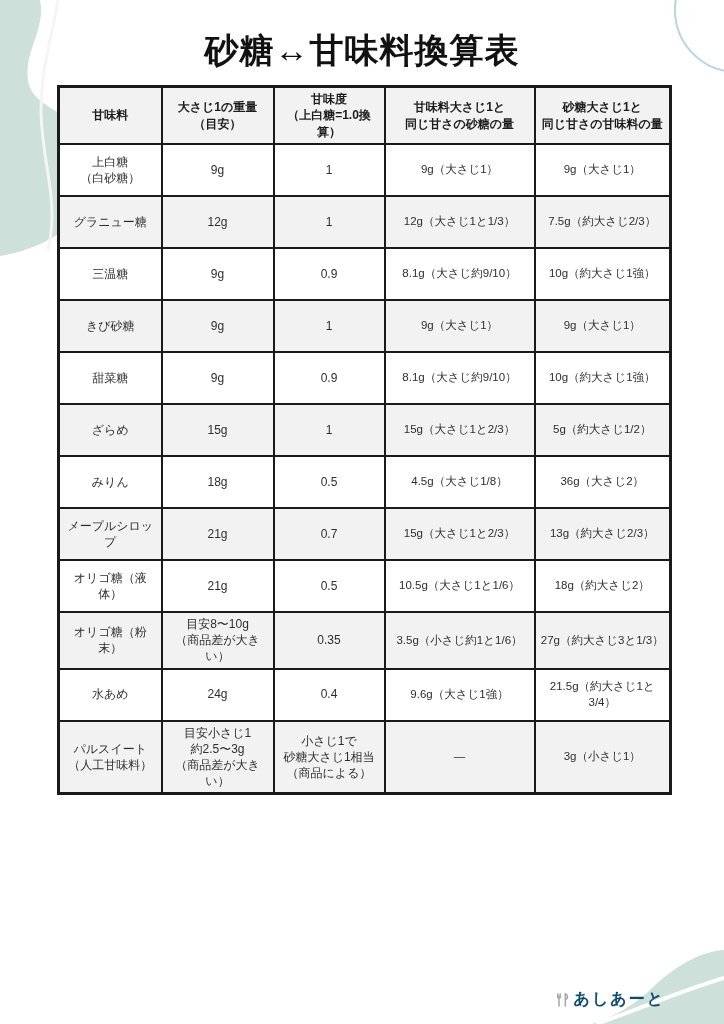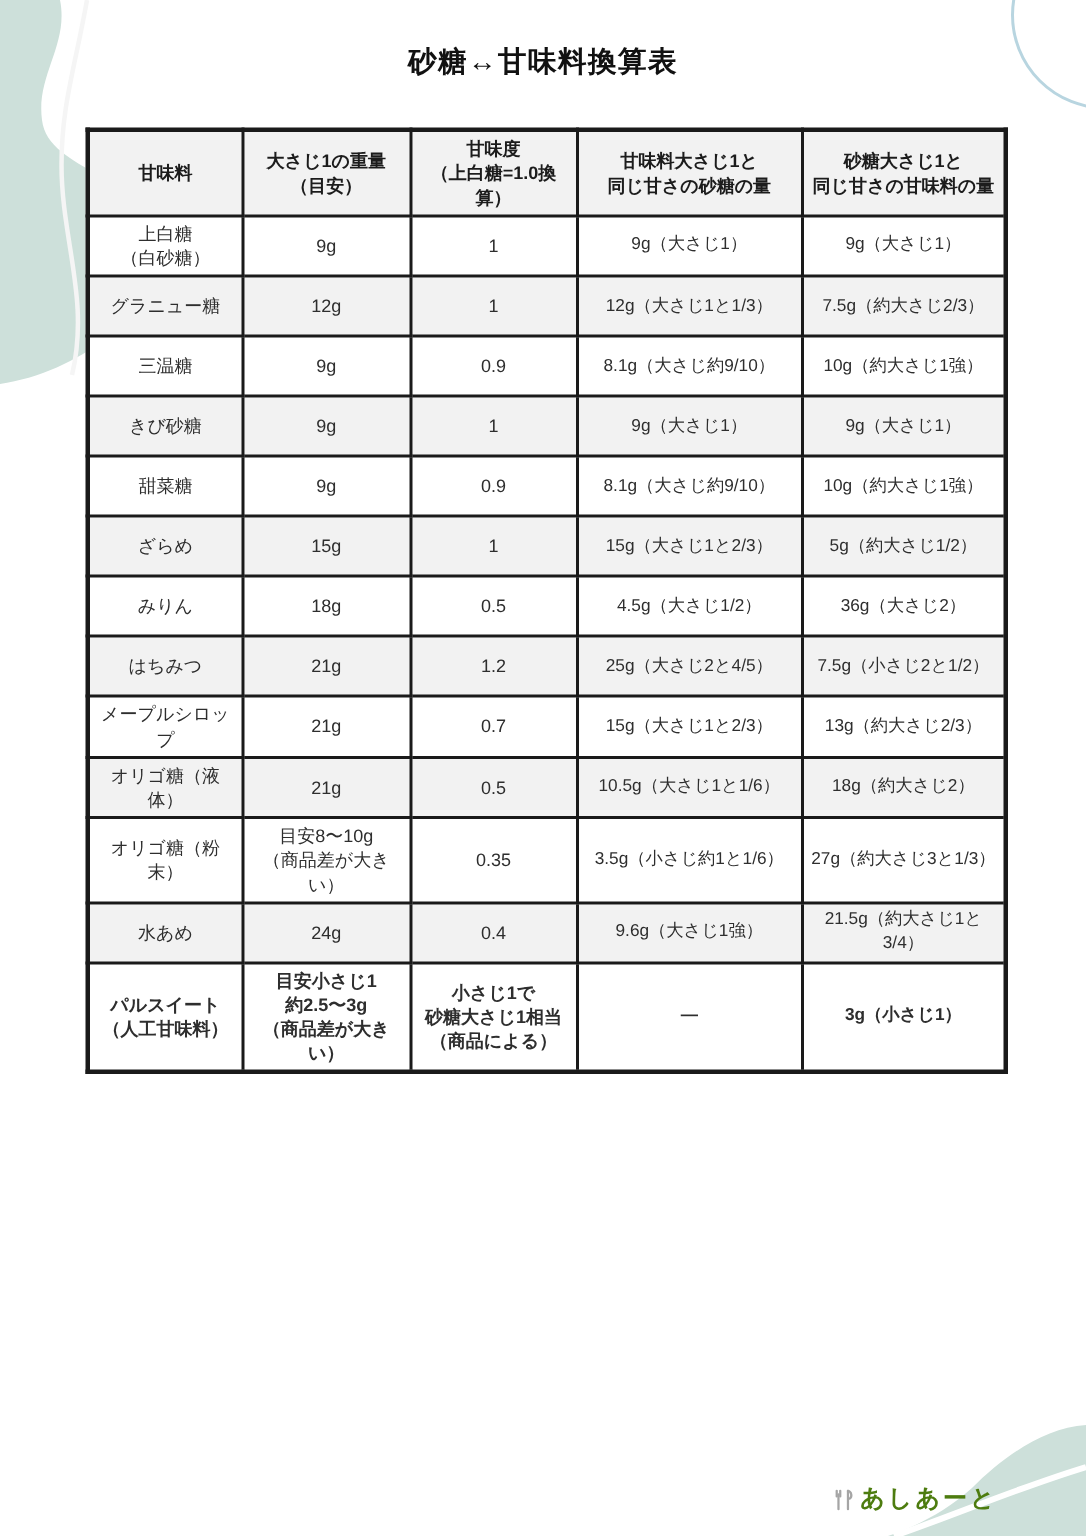--- a/index.html
+++ b/index.html
@@ -8,21 +8,21 @@
     font-family:"Liberation Sans","DejaVu Sans",sans-serif;
     background:#ffffff;
   }
   .page{
     position:relative;width:724px;height:1024px;overflow:hidden;background:#fff;
   }
   .bg-decor{position:absolute;inset:0;width:724px;height:1024px;pointer-events:none;}
   .title{
     position:absolute;top:28px;left:0;width:100%;
     text-align:center;margin:0;
-    font-size:19px;font-weight:800;color:#111;letter-spacing:1px;
+    font-size:34px;font-weight:800;color:#111;letter-spacing:1px;
   }
   table.conv{
     position:absolute;left:57px;top:85px;width:612px;
     border-collapse:collapse;table-layout:fixed;
     border:3px solid #1a1a1a;
     background:#fff;
   }
   table.conv th, table.conv td{
     border:2px solid #1a1a1a;
     text-align:center;vertical-align:middle;
@@ -33,28 +33,28 @@
     overflow:hidden;
   }
   table.conv thead th{
     height:49px;
     background:#f2f2f2;
     font-size:12px;font-weight:bold;color:#1c1c1c;
   }
   table.conv tbody td{font-size:12px;}
   table.conv tbody td:nth-child(4),
   table.conv tbody td:nth-child(5){font-size:11.5px;}
-  table.conv tbody tr{height:40px;}
+  table.conv tbody tr{height:52px;}
   table.conv tbody tr:nth-child(13){height:71px;font-weight:bold;}
   table.conv tbody tr:nth-child(16){height:70px;}
   table.conv tbody tr:nth-child(even) td{background:#f2f2f2;}
   .watermark{
     position:absolute;right:59px;bottom:14px;
     display:flex;align-items:center;gap:4px;
-    color:#4d7c0f;font-size:16px;font-weight:bold;letter-spacing:2px;
+    color:#0c4a6e;font-size:16px;font-weight:bold;letter-spacing:2px;
   }
 </style>
 </head>
 <body>
 
 <div class="page">
 
   <svg class="bg-decor" viewBox="0 0 724 1024" xmlns="http://www.w3.org/2000/svg" aria-hidden="true">
 
     <path d="M0,0 H40 C46,30 24,50 28,80 C32,115 98,115 104,162 C109,205 55,248 0,256 Z" fill="#cde0da"></path>
@@ -132,29 +132,22 @@
           <td>ざらめ</td>
           <td>15g</td>
           <td>1</td>
           <td>15g（大さじ1と2/3）</td>
           <td>5g（約大さじ1/2）</td>
         </tr>
         <tr>
           <td>みりん</td>
           <td>18g</td>
           <td>0.5</td>
-          <td>4.5g（大さじ1/2）</td>
+          <td>4.5g（大さじ1/8）</td>
           <td>36g（大さじ2）</td>
-        </tr>
-        <tr>
-          <td>はちみつ</td>
-          <td>21g</td>
-          <td>1.2</td>
-          <td>25g（大さじ2と4/5）</td>
-          <td>7.5g（小さじ2と1/2）</td>
         </tr>
         <tr>
           <td>メープルシロップ</td>
           <td>21g</td>
           <td>0.7</td>
           <td>15g（大さじ1と2/3）</td>
           <td>13g（約大さじ2/3）</td>
         </tr>
         <tr>
           <td>オリゴ糖（液体）</td>

